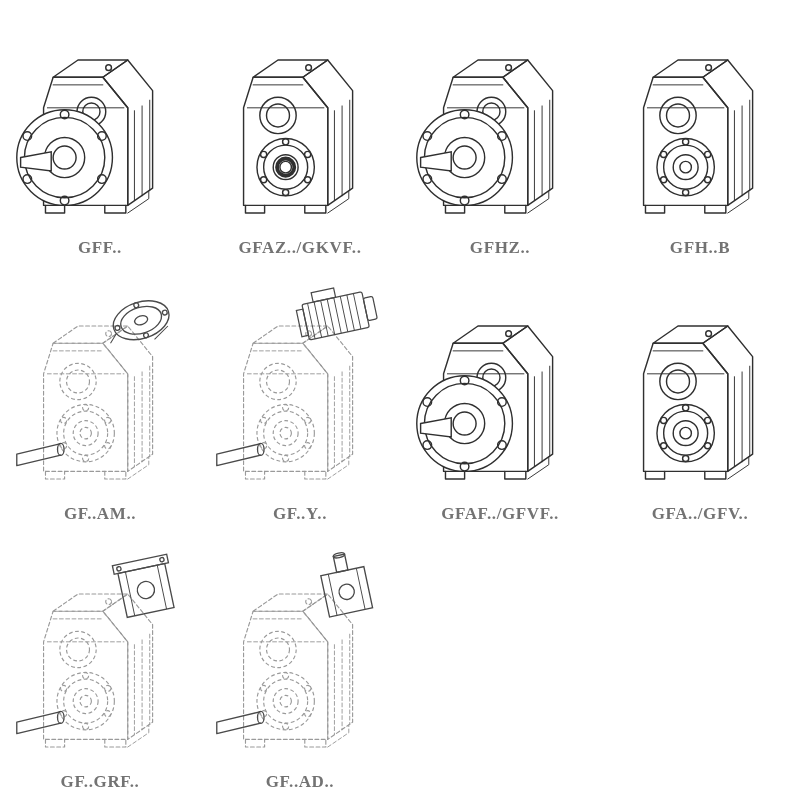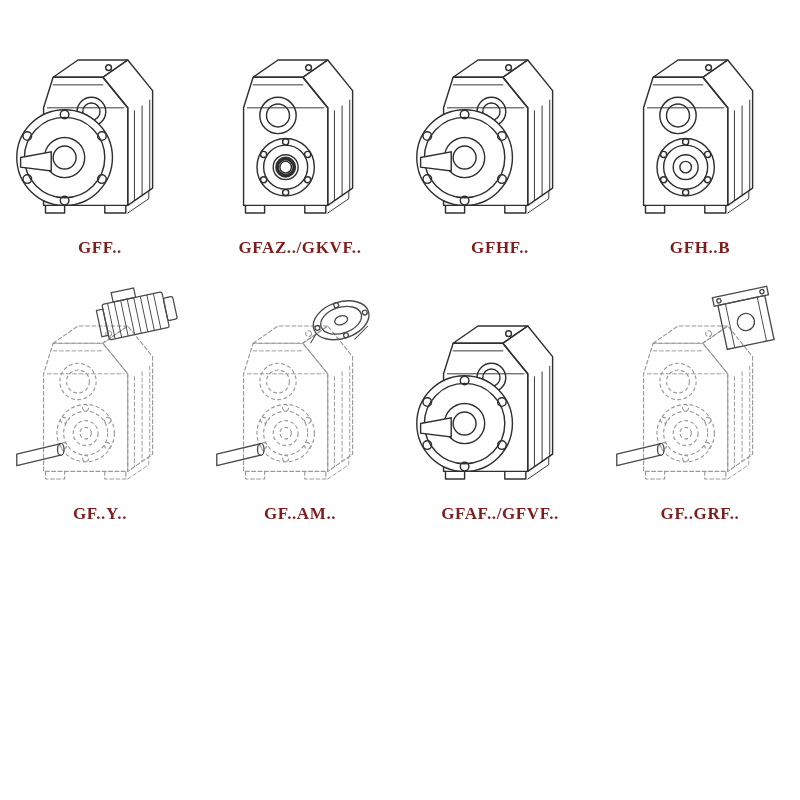--- a/index.html
+++ b/index.html
@@ -12,21 +12,21 @@
     grid-template-rows: 266px 266px 268px;
   }
   .cell {
     display: flex; flex-direction: column;
     align-items: center; justify-content: flex-end;
     padding: 6px 2px 8px;
   }
   .cell svg.drawing { width: 184px; height: 220px; flex: 0 0 auto; }
   .label {
     font-weight: 700; font-size: 17px; letter-spacing: .6px;
-    color: #7f1d1d; margin-top: 2px; white-space: nowrap; text-align: center;
+    color: #737373; margin-top: 2px; white-space: nowrap; text-align: center;
   }
   
   .cell:nth-child(11) .label, .cell:nth-child(12) .label { font-size: 27px; }
   
   .cell:nth-child(12) { border-top: 1px solid #b8b8b8; border-left: 1px solid #b8b8b8; }
   .defs-holder { position: absolute; width: 0; height: 0; }
 </style>
 </head>
 <body>
 
@@ -172,54 +172,66 @@
       <use href="#sym-hollow"></use>
     </svg>
     <figcaption class="label">GFAZ../GKVF..</figcaption>
   </figure>
 
 
   <figure class="cell">
     <svg class="drawing" viewBox="0 0 190 230">
       <use href="#sym-flange"></use>
     </svg>
-    <figcaption class="label">GFHF..</figcaption>
+    <figcaption class="label">GFHZ..</figcaption>
   </figure>
 
 
   <figure class="cell">
     <svg class="drawing" viewBox="0 0 190 230">
       <use href="#sym-bore"></use>
     </svg>
     <figcaption class="label">GFH..B</figcaption>
   </figure>
 
   <figure class="cell">
     <svg class="drawing" viewBox="0 0 190 230">
+      <use href="#sym-dash-am"></use>
+    </svg>
+    <figcaption class="label">GF..AM..</figcaption>
+  </figure>
+
+  <figure class="cell">
+    <svg class="drawing" viewBox="0 0 190 230">
       <use href="#sym-dash-y"></use>
     </svg>
     <figcaption class="label">GF..Y..</figcaption>
   </figure>
 
   <figure class="cell">
     <svg class="drawing" viewBox="0 0 190 230">
-      <use href="#sym-dash-am"></use>
-    </svg>
-    <figcaption class="label">GF..AM..</figcaption>
-  </figure>
-
-  <figure class="cell">
-    <svg class="drawing" viewBox="0 0 190 230">
       <use href="#sym-flange"></use>
     </svg>
     <figcaption class="label">GFAF../GFVF..</figcaption>
   </figure>
 
+  <figure class="cell">
+    <svg class="drawing" viewBox="0 0 190 230">
+      <use href="#sym-bore"></use>
+    </svg>
+    <figcaption class="label">GFA../GFV..</figcaption>
+  </figure>
 
   <figure class="cell">
     <svg class="drawing" viewBox="0 0 190 230">
       <use href="#sym-dash-grf"></use>
     </svg>
     <figcaption class="label">GF..GRF..</figcaption>
   </figure>
 
+  <figure class="cell">
+    <svg class="drawing" viewBox="0 0 190 230">
+      <use href="#sym-dash-ad"></use>
+    </svg>
+    <figcaption class="label">GF..AD..</figcaption>
+  </figure>
 
 </main>
 
 </body></html>

